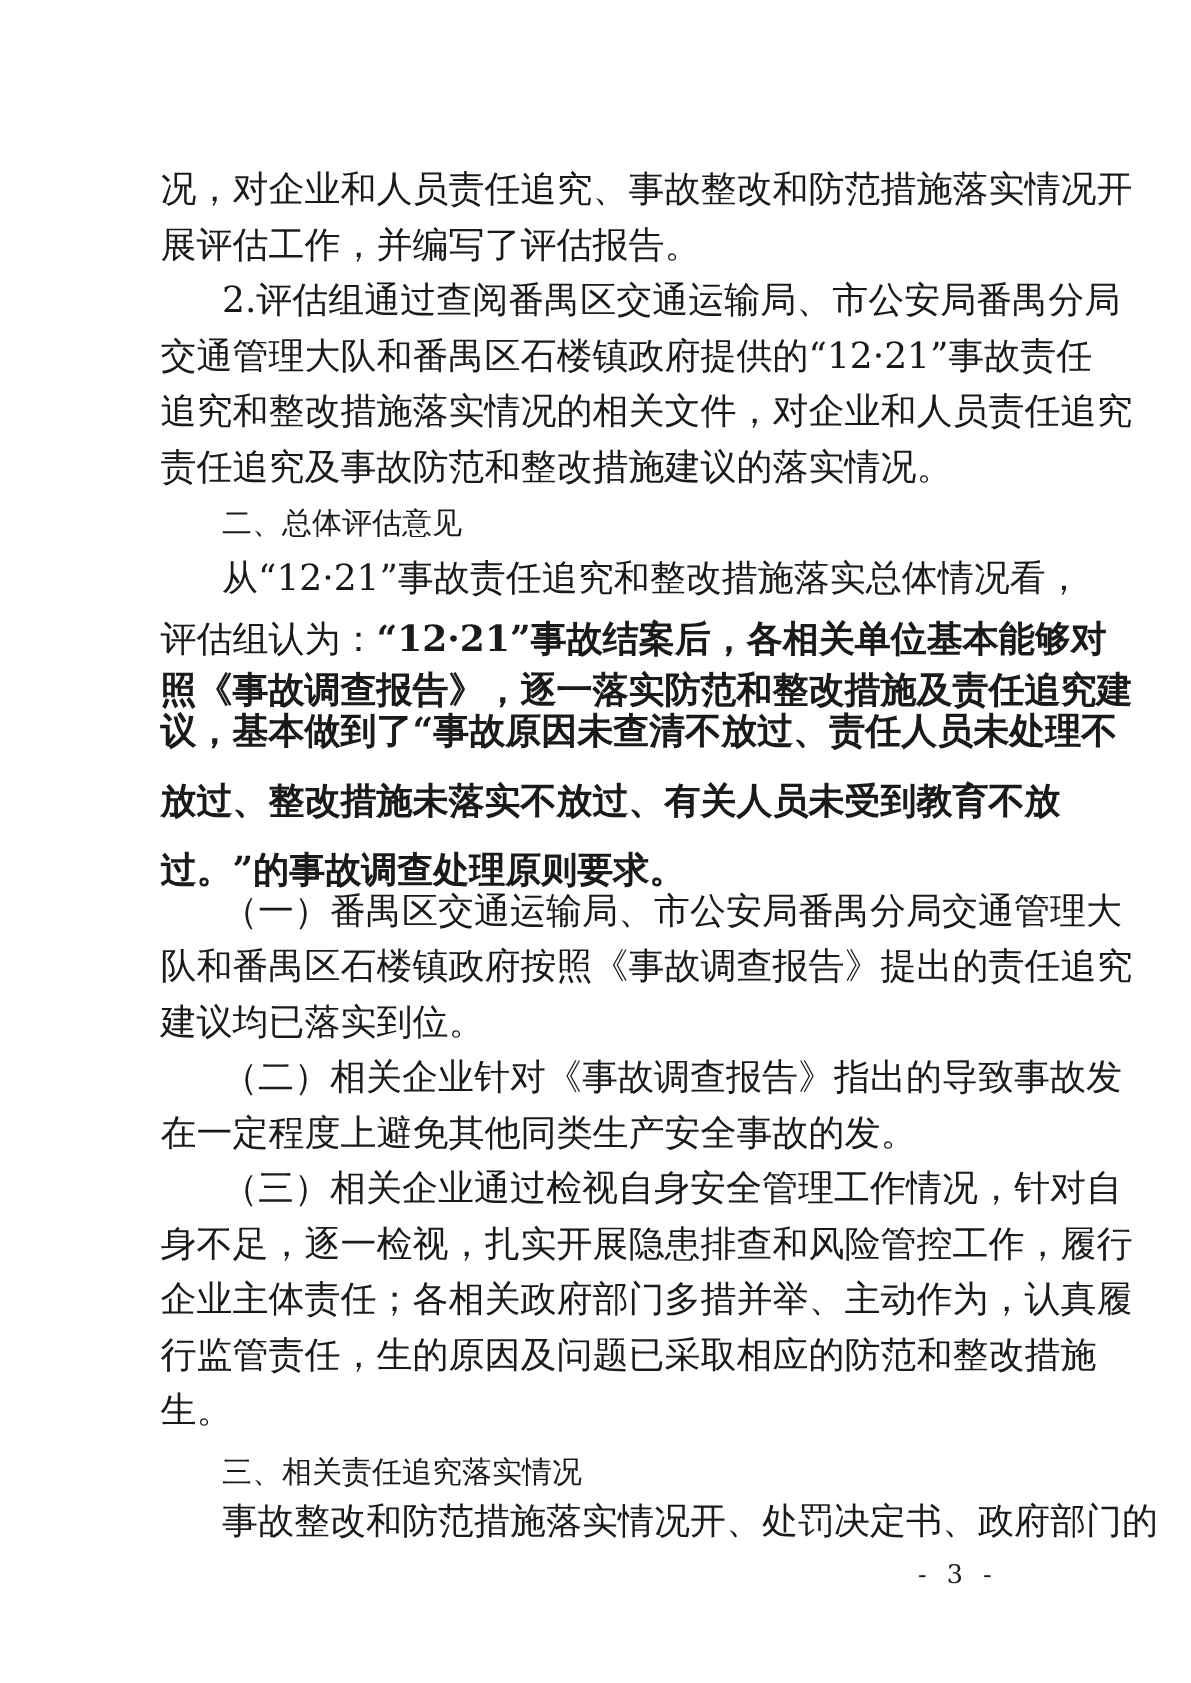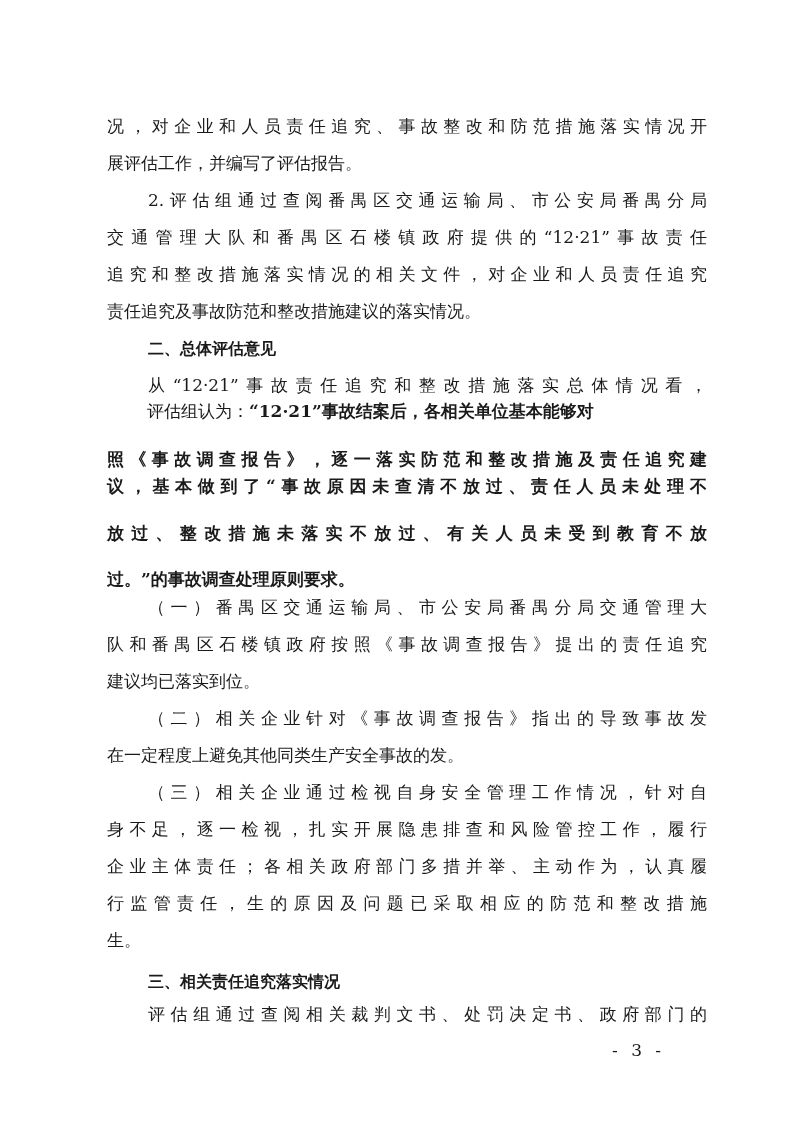--- a/index.html
+++ b/index.html
@@ -1,56 +1,56 @@
 <!DOCTYPE html>
 <html><head>
 <meta charset="utf-8">
 <style>
   html, body { margin: 0; padding: 0; background: #ffffff; }
   body { width: 794px; height: 1122px; position: relative; overflow: hidden;
          font-family: "DejaVu Serif", "Liberation Serif", serif; color: #1a1a1a; }
   .page { position: absolute; left: 107px; top: 108px; width: 600px; }
   .line { position: absolute; left: 0; width: 600px; height: 37px; line-height: 37px;
-          font-size: 17px; white-space: nowrap; text-align: justify; text-align-last: justify; }
+          font-size: 24px; white-space: nowrap; text-align: justify; text-align-last: justify; }
   .line.last { text-align-last: left; }
   .line.indent { padding-left: 41px; width: 559px; }
-  .heading { font-family: "DejaVu Sans", "Liberation Sans", sans-serif; font-size: 16px; text-align-last: left; font-weight: bold; }
+  .heading { font-family: "DejaVu Sans", "Liberation Sans", sans-serif; font-size: 20px; text-align-last: left; }
   .bold { font-weight: bold; }
   .page-number { position: absolute; left: 612px; top: 1040px; font-size: 17px;
                  font-family: "DejaVu Serif", "Liberation Serif", serif; letter-spacing: 4px; }
 </style>
 </head>
 <body>
 
 <div class="page">
   <div class="line" style="top:0px">况，对企业和人员责任追究、事故整改和防范措施落实情况开</div>
   <div class="line last" style="top:37px">展评估工作，并编写了评估报告。</div>
   <div class="line indent" style="top:74px">2.评估组通过查阅番禺区交通运输局、市公安局番禺分局</div>
   <div class="line" style="top:111px">交通管理大队和番禺区石楼镇政府提供的“12·21”事故责任</div>
   <div class="line" style="top:148px">追究和整改措施落实情况的相关文件，对企业和人员责任追究</div>
   <div class="line last" style="top:185px">责任追究及事故防范和整改措施建议的落实情况。</div>
 
   <div class="line indent heading" style="top:222px">二、总体评估意见</div>
   <div class="line indent" style="top:259px">从“12·21”事故责任追究和整改措施落实总体情况看，</div>
-  <div class="line" style="top:285px; text-align-last:left;margin-left:40px;"><span>评估组认为：</span><span class="bold">“12·21”事故结案后，各相关单位基本能够对</span></div>
+  <div class="line" style="top:299px; text-align-last:left;"><span>评估组认为：</span><span class="bold">“12·21”事故结案后，各相关单位基本能够对</span></div>
   <div class="line bold" style="top:333px">照《事故调查报告》，逐一落实防范和整改措施及责任追究建</div>
   <div class="line bold" style="top:360px">议，基本做到了“事故原因未查清不放过、责任人员未处理不</div>
   <div class="line bold" style="top:407px">放过、整改措施未落实不放过、有关人员未受到教育不放</div>
   <div class="line bold last" style="top:453px">过。”的事故调查处理原则要求。</div>
 
   <div class="line indent" style="top:481px">（一）番禺区交通运输局、市公安局番禺分局交通管理大</div>
   <div class="line" style="top:518px">队和番禺区石楼镇政府按照《事故调查报告》提出的责任追究</div>
   <div class="line last" style="top:555px">建议均已落实到位。</div>
 
   <div class="line indent" style="top:592px">（二）相关企业针对《事故调查报告》指出的导致事故发</div>
   <div class="line last" style="top:629px">在一定程度上避免其他同类生产安全事故的发。</div>
 
   <div class="line indent" style="top:666px">（三）相关企业通过检视自身安全管理工作情况，针对自</div>
   <div class="line" style="top:703px">身不足，逐一检视，扎实开展隐患排查和风险管控工作，履行</div>
   <div class="line" style="top:740px">企业主体责任；各相关政府部门多措并举、主动作为，认真履</div>
   <div class="line" style="top:777px">行监管责任，生的原因及问题已采取相应的防范和整改措施</div>
   <div class="line last" style="top:814px">生。</div>
 
   <div class="line indent heading" style="top:855px">三、相关责任追究落实情况</div>
-  <div class="line indent" style="top:888px">评估组通过查阅相关裁判文书、处罚决定书、政府部门的</div>
+  <div class="line indent" style="top:888px">事故整改和防范措施落实情况开、处罚决定书、政府部门的</div>
 </div>
 
 <div class="page-number">- 3 -</div>
 
 </body></html>

